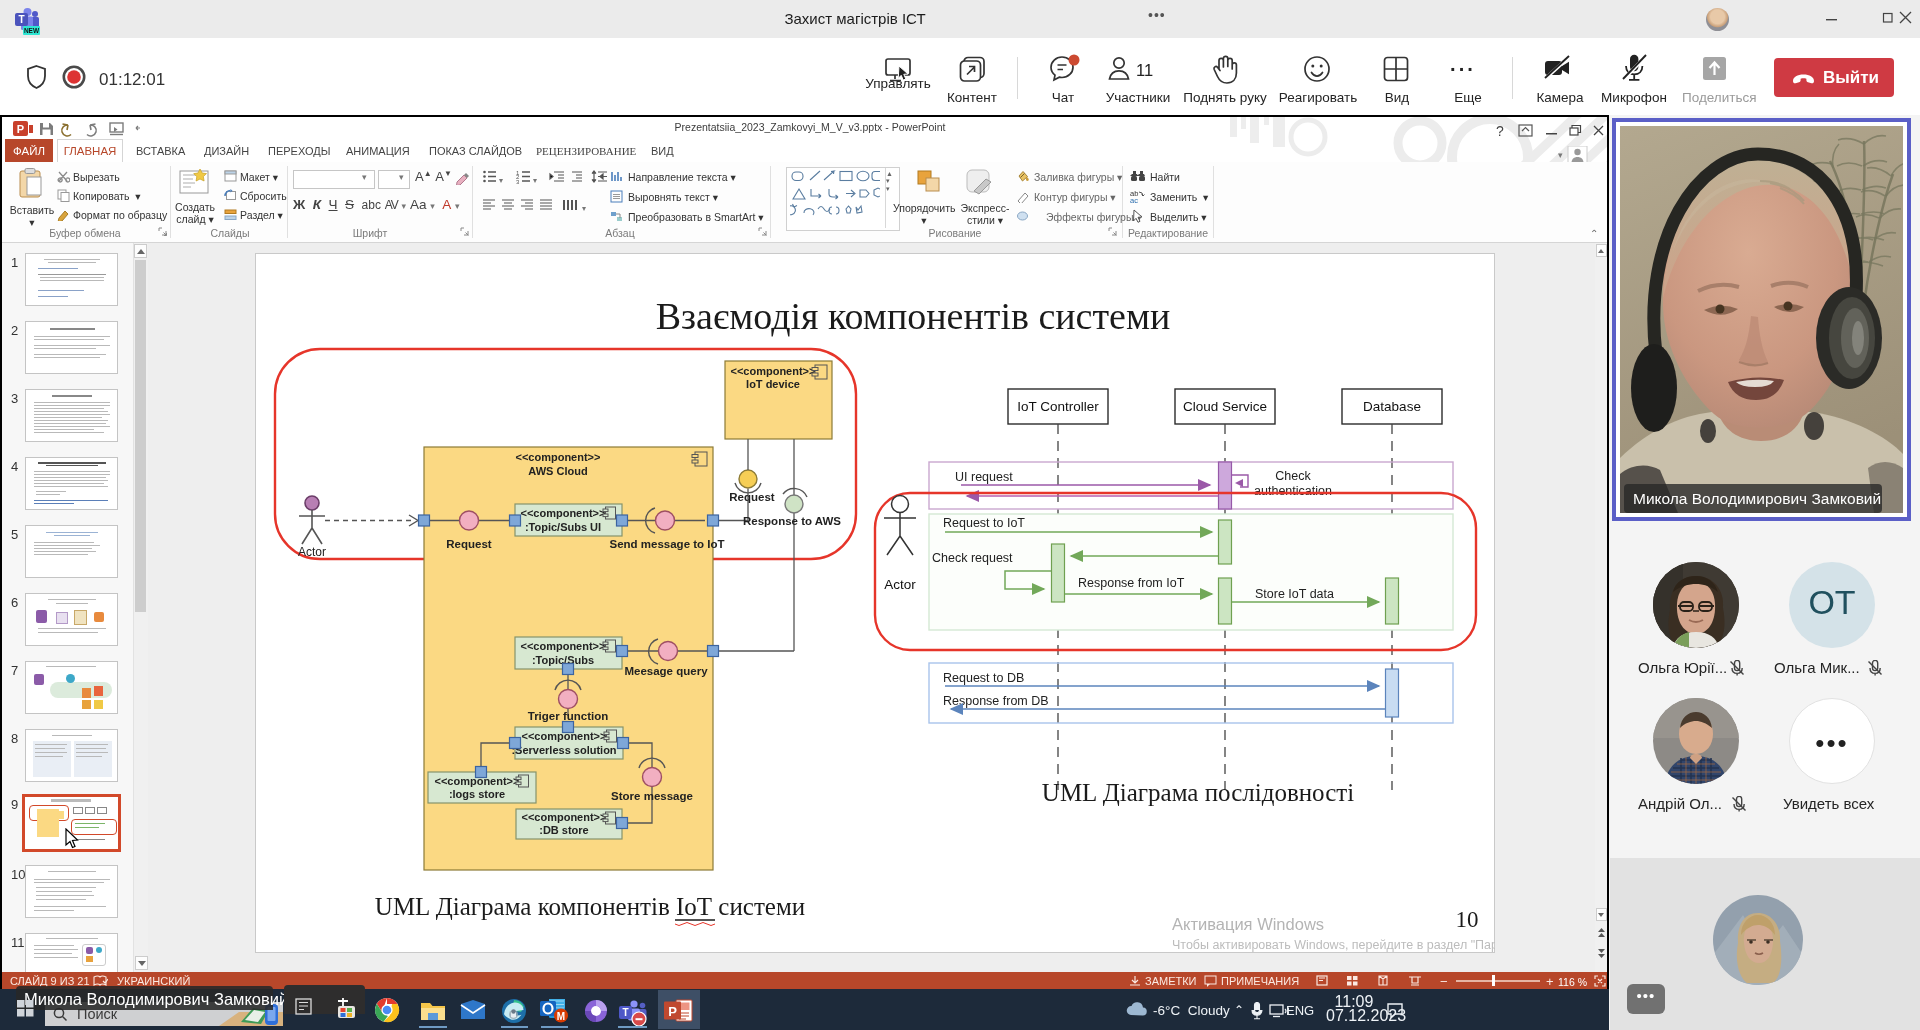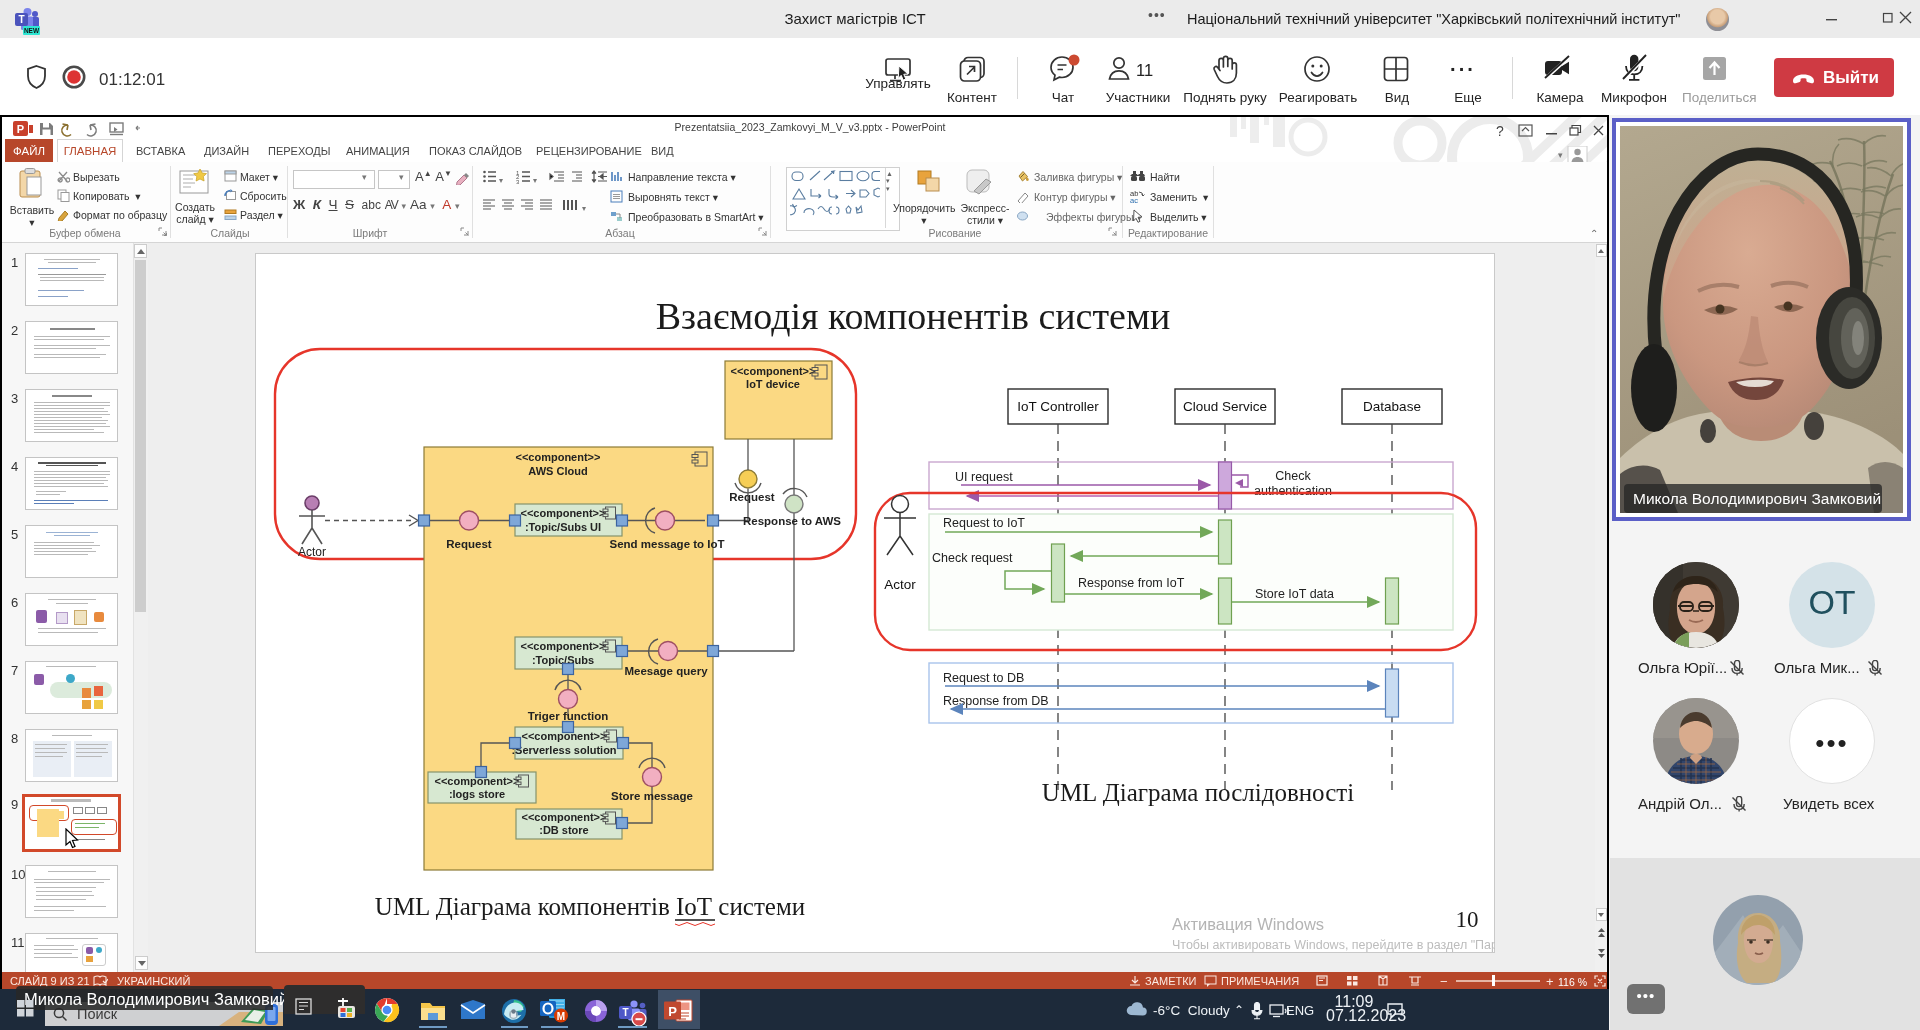--- a/index.html
+++ b/index.html
@@ -29,21 +29,20 @@
   <circle cx="21" cy="7" r="3" fill="#5059c9"></circle>
   <rect x="16" y="10" width="9" height="12" rx="1.5" fill="#5059c9"></rect>
   <rect x="7" y="9.5" width="12" height="13.5" rx="1.5" fill="#7b83eb"></rect>
   <rect x="1" y="6" width="13" height="13" rx="2" fill="#4b53bc"></rect>
   <text x="7.5" y="16" font-size="10" fill="#fff" text-anchor="middle" font-weight="bold">T</text>
   <rect x="9" y="19" width="17" height="9" rx="1" fill="#2ee6d2"></rect>
   <text x="17.5" y="26" font-size="6.5" fill="#111" text-anchor="middle" font-weight="bold">NEW</text>
 </svg>
 <div class="abs" style="left:700px;top:10px;width:310px;text-align:center;font-size:15px;color:#1b1b1b;">Захист магістрів ІСТ</div>
 <div class="abs" style="left:1148px;top:7px;font-size:14px;color:#555;letter-spacing:1px;">•••</div>
-<div class="abs" style="left:1187px;top:11px;width:512px;font-size:14.5px;color:#1b1b1b;white-space:nowrap;">Національний технічний університет "Харківський політехнічний інститут"</div>
 <div class="abs" style="left:1706px;top:8px;width:23px;height:23px;border-radius:50%;background:radial-gradient(circle at 50% 38%,#e8c9a8 0 38%,#c9a07a 55%,#8f8f95 60%);"></div>
 <svg class="abs" style="left:1820px;top:8px" width="100" height="22">
   <rect x="6" y="11" width="11" height="1.4" fill="#444"></rect>
   <rect x="63.5" y="5.5" width="8.5" height="8.5" fill="none" stroke="#444" stroke-width="1.2"></rect>
   <path d="M80 4 L91 15 M91 4 L80 15" stroke="#444" stroke-width="1.3"></path>
 </svg>
 <div class="abs" id="ctrlrow"></div>
 
 <svg class="abs" style="left:26px;top:64px" width="140" height="28">
   <path d="M10.5 2 L19 5 V12 C19 18 15 22 10.5 24 C6 22 2 18 2 12 V5 Z" fill="none" stroke="#333" stroke-width="1.8"></path>
@@ -177,21 +176,21 @@
       <path d="M13.5 17 c0-4 2.5-6 6-6 s6 2 6 6 Z" fill="#999"></path>
 </svg>
 
 <div class="abs" style="left:5px;top:139px;width:48px;height:24px;background:#b7472a;color:#fff;font-size:11.5px;text-align:center;line-height:24px;">ФАЙЛ</div>
 <div class="abs" style="left:57px;top:139px;width:66px;height:23px;background:#fff;border:1px solid #d5d5d5;border-bottom:none;color:#b7472a;font-size:11.5px;text-align:center;line-height:23px;box-sizing:border-box;">ГЛАВНАЯ</div>
 <div class="abs tab" style="left:136px;">ВСТАВКА</div>
 <div class="abs tab" style="left:204px;">ДИЗАЙН</div>
 <div class="abs tab" style="left:268px;">ПЕРЕХОДЫ</div>
 <div class="abs tab" style="left:346px;">АНИМАЦИЯ</div>
 <div class="abs tab" style="left:429px;">ПОКАЗ СЛАЙДОВ</div>
-<div class="abs tab" style="left:536px;">РЕЦЕНЗИРОВАНИЕ</div>
+<div class="abs tab" style="left:536px;font-family:Liberation Serif, serif;">РЕЦЕНЗИРОВАНИЕ</div>
 <div class="abs tab" style="left:651px;">ВИД</div>
 
 <div class="abs" style="left:2px;top:162px;width:55px;height:1px;background:#d5d5d5;"></div>
 <div class="abs" style="left:123px;top:162px;width:1484px;height:1px;background:#d5d5d5;"></div>
 <div class="abs" style="left:2px;top:162px;width:1605px;height:80px;background:#fdfdfd;border-bottom:1px solid #d5d5d5;"></div>
 <div id="ribbon">
 
 <div class="abs vdiv" style="left:170px;top:166px;height:72px;background:#e0e0e0;"></div>
 <div class="abs vdiv" style="left:287px;top:166px;height:72px;background:#e0e0e0;"></div>
 <div class="abs vdiv" style="left:472px;top:166px;height:72px;background:#e0e0e0;"></div>

